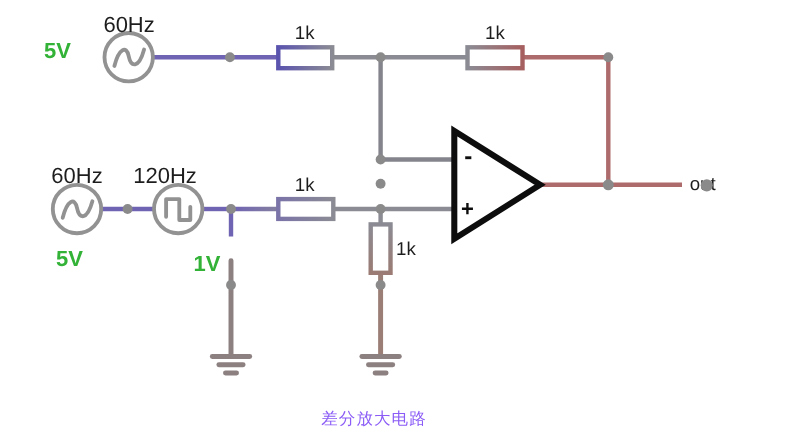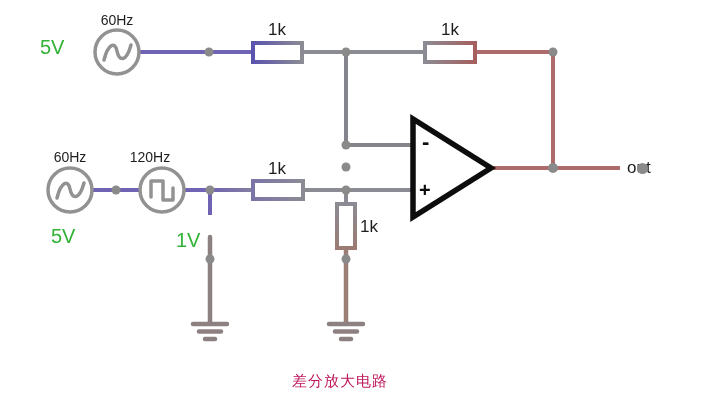--- a/index.html
+++ b/index.html
@@ -5,26 +5,26 @@
   html,body{margin:0;padding:0;background:#ffffff;}
   #stage{
     position:relative;
     width:714px;height:402px;
     background:#ffffff;
     font-family:"Liberation Sans", sans-serif;
     overflow:hidden;
   }
   #circuit-svg{position:absolute;left:0;top:0;}
   .lbl{position:absolute;white-space:nowrap;line-height:1;}
-  .lbl-black{color:#1d1d1d;font-size:14px;}
-  .lbl-green{color:#32b236;font-size:20px;font-weight:400;}
+  .lbl-black{color:#1d1d1d;font-size:20px;}
+  .lbl-green{color:#32b236;font-size:20px;font-weight:700;}
   .lbl-res{color:#1d1d1d;font-size:17px;}
   .center{text-align:center;}
   .opamp-sign{color:#0d0d0d;font-weight:700;}
-  .caption{color:#be185d;font-size:15px;letter-spacing:1px;}
+  .caption{color:#8b5cf6;font-size:15px;letter-spacing:1px;}
   .out-dot{
     position:absolute;width:11px;height:11px;border-radius:50%;
     background:#8a8a8a;left:637px;top:163px;
   }
 </style>
 </head>
 <body>
 
 <div id="stage">
 

